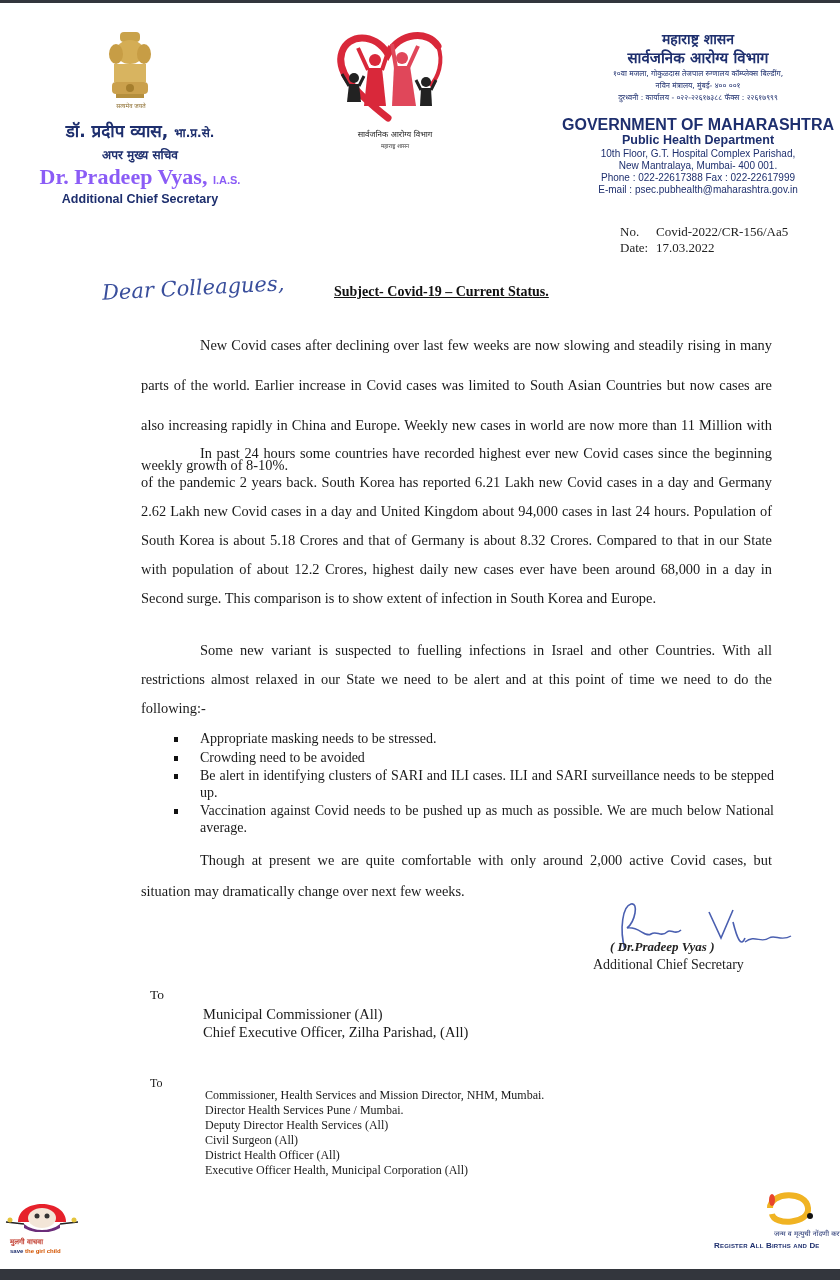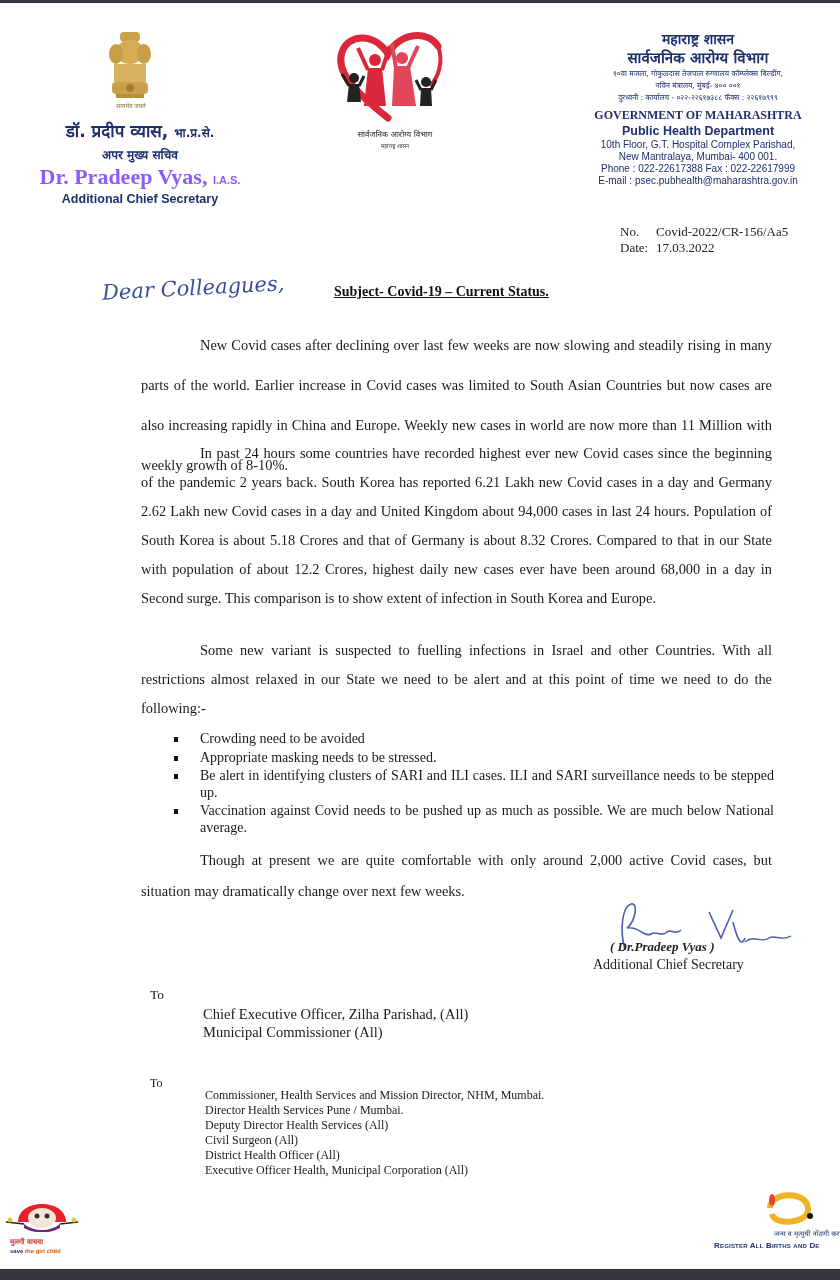--- a/index.html
+++ b/index.html
@@ -22,21 +22,21 @@
   
   .center-logo { position: absolute; left: 330px; top: 26px; width: 120px; height: 100px; }
   .center-logo-text { position: absolute; left: 330px; top: 128px; width: 130px; text-align: center; font-family: "DejaVu Sans", sans-serif; font-size: 8px; color: #222; }
   .center-logo-sub { position: absolute; left: 330px; top: 142px; width: 130px; text-align: center; font-family: "DejaVu Sans", sans-serif; font-size: 5.5px; color: #333; }
 
   
   .dept { position: absolute; left: 560px; top: 30px; width: 276px; text-align: center; color: #1e2f6e; }
   .dept .l1 { font-family: "DejaVu Sans", sans-serif; font-weight: bold; font-size: 14px; line-height: 18px; }
   .dept .l2 { font-family: "DejaVu Sans", sans-serif; font-weight: bold; font-size: 15px; line-height: 20px; }
   .dept .l3 { font-family: "DejaVu Sans", sans-serif; font-size: 7.5px; line-height: 12px; white-space: nowrap; }
-  .dept .l5 { font-family: Liberation Serif, serif; font-weight: bold; font-size: 12px; line-height: 17px; margin-top: 3px; white-space: nowrap; }
+  .dept .l5 { font-family: Liberation Sans, sans-serif; font-weight: bold; font-size: 16px; line-height: 17px; margin-top: 12px; white-space: nowrap; }
   .dept .l6 { font-family: "Liberation Sans", sans-serif; font-weight: bold; font-size: 12.5px; line-height: 15px; }
   .dept .l7 { font-family: "Liberation Sans", sans-serif; font-size: 10px; line-height: 12px; white-space: nowrap; }
 
   .ref { position: absolute; left: 620px; top: 224px; font-size: 13px; line-height: 16px; color: #222; }
   .ref .lbl { display: inline-block; width: 36px; }
 
   .salutation { position: absolute; left: 102px; top: 276px; font-family: "DejaVu Serif", serif; font-style: italic; font-size: 21px; color: #3a4f9c; transform: rotate(-3deg); }
   .subject { position: absolute; left: 334px; top: 284px; font-weight: bold; font-size: 14px; text-decoration: underline; color: #111; white-space: nowrap; }
 
   .body { position: absolute; left: 141px; width: 631px; font-size: 14.4px; color: #1a1a1a; }
@@ -144,42 +144,42 @@
     <p>New Covid cases after declining over last few weeks are now slowing and steadily rising in many parts of the world.  Earlier increase in Covid cases was limited to South Asian Countries but now cases are also increasing rapidly in China and Europe.  Weekly new cases in world are now more than 11 Million with weekly growth of 8-10%.</p>
   </div>
 <div class="body p2">
     <p>In past 24 hours some countries have recorded highest ever new Covid cases since the beginning of the pandemic 2 years back.  South Korea has reported 6.21 Lakh new Covid cases in a day and Germany 2.62 Lakh new Covid cases in a day and United Kingdom about 94,000 cases in last 24 hours.   Population of South Korea is about 5.18 Crores and that of Germany is about 8.32 Crores.  Compared to that in our State with population of about 12.2 Crores, highest daily new cases ever have been around 68,000 in a day in Second surge. This comparison is to show extent of infection in South Korea and Europe.</p>
   </div>
 <div class="body p3">
     <p>Some new variant is suspected to fuelling infections in Israel and other Countries. With all restrictions almost relaxed in our State we need to be alert and at this point of time we need to do the following:-</p>
   </div>
 
 <ul class="bullets">
+  <li>Appropriate masking needs to be stressed.</li>
   <li>Crowding need to be avoided</li>
-  <li>Appropriate masking needs to be stressed.</li>
   <li>Be alert in identifying clusters of SARI and ILI cases.  ILI and SARI surveillance needs to be stepped up.</li>
   <li>Vaccination against Covid needs to be pushed up as much as possible.  We are much below National average.</li>
 </ul>
 
 <div class="body p4">
     <p class="indent">Though at present we are quite comfortable with only around 2,000 active Covid cases, but situation may dramatically change over next few weeks.</p>
   </div>
 
 <svg class="signature" viewBox="0 0 200 62">
   <path d="M20 52 C 14 30, 18 8, 26 6 C 34 4, 30 24, 22 30 C 34 28, 40 40, 46 36 C 52 32, 56 40, 62 34 C 66 30, 70 38, 76 32" fill="none" stroke="#4a5fb0" stroke-width="1.6"></path>
   <path d="M104 14 L 116 40 L 128 12 M 128 24 C 132 40, 136 50, 140 40" fill="none" stroke="#4a5fb0" stroke-width="1.6"></path>
   <path d="M140 44 C 150 36, 156 46, 164 40 C 170 36, 176 44, 186 38" fill="none" stroke="#4a5fb0" stroke-width="1.4"></path>
 </svg>
 <div class="sig-name">( Dr.Pradeep Vyas )</div>
 <div class="sig-desig">Additional Chief Secretary</div>
 
 <div class="to1">To</div>
 <div class="recips1">
+  <div>Municipal Commissioner (All)</div>
   <div>Chief Executive Officer,  Zilha Parishad, (All)</div>
-  <div>Municipal Commissioner (All)</div>
 </div>
 <div class="to2">To</div>
 <div class="recips2">
   <div>Commissioner, Health Services and Mission Director, NHM, Mumbai.</div>
   <div>Director Health Services Pune / Mumbai.</div>
   <div>Deputy Director Health Services (All)</div>
   <div>Civil Surgeon (All)</div>
   <div>District Health Officer (All)</div>
   <div>Executive Officer Health, Municipal Corporation (All)</div>
 </div>

